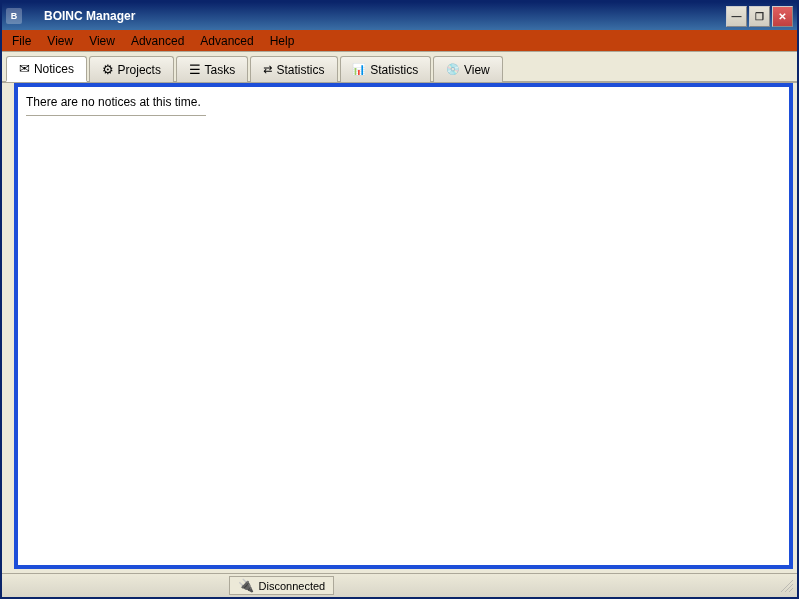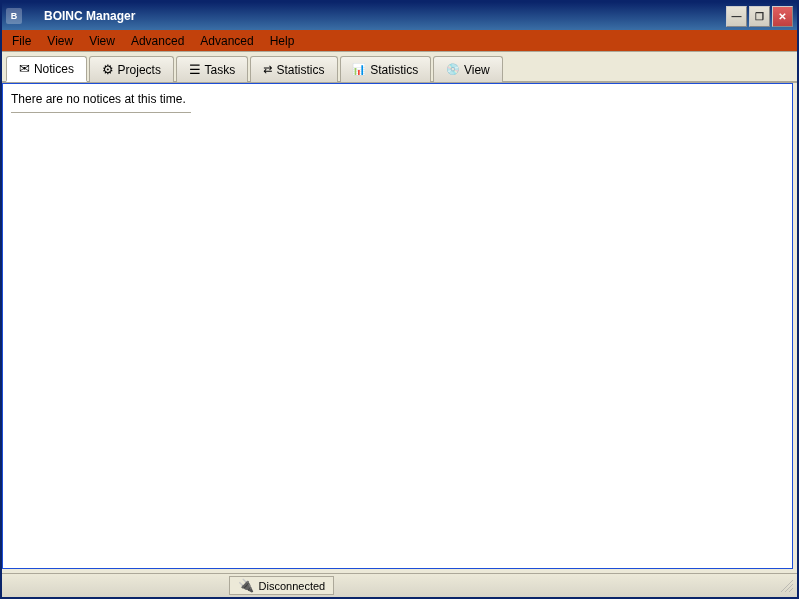--- a/index.html
+++ b/index.html
@@ -131,22 +131,22 @@
       font-weight: normal;
     }
 
     .tab-icon {
       font-size: 13px;
     }
 
     .content-area {
       flex: 1;
       background: #ffffff;
-      border: 1px solid #1d4ed8;
-      margin: 0 4px 4px 0;
+      border: 4px solid #1d4ed8;
+      margin: 0 4px 4px 12px;
       overflow-y: auto;
       padding: 8px;
     }
 
     .notice-text {
       font-size: 12px;
       color: #000;
       margin-bottom: 6px;
     }
 

